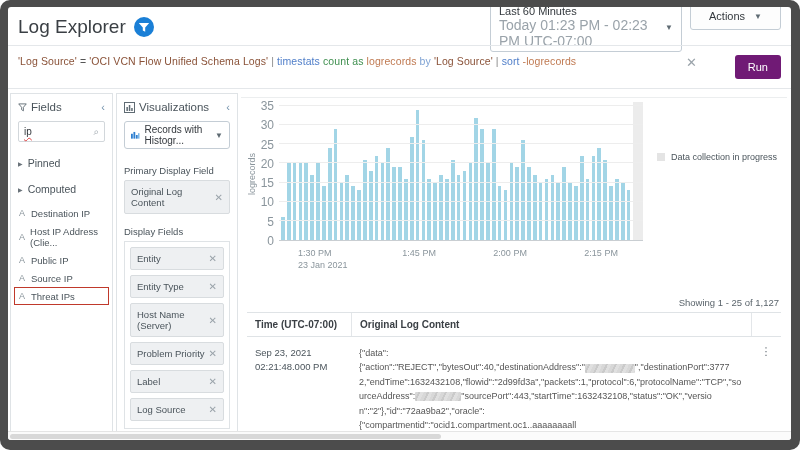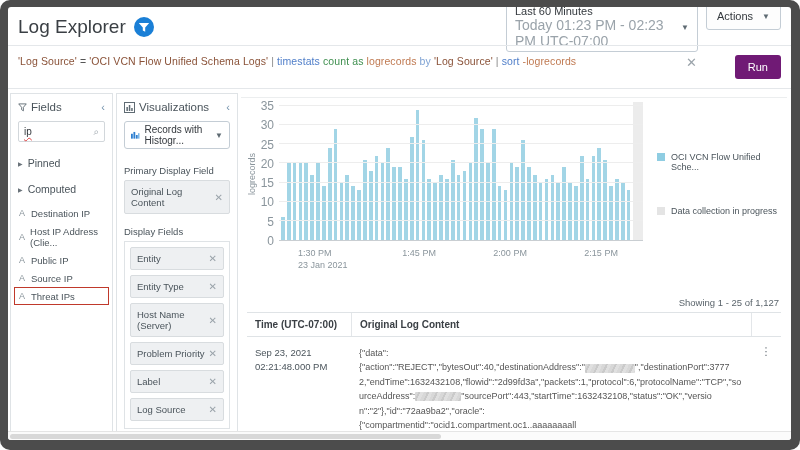--- a/index.html
+++ b/index.html
@@ -9,21 +9,21 @@
 
   
   .header { display:flex; align-items:center; padding:7px 10px 5px 10px; height:38px; flex:none; }
   .app-title { font-size:19px; color:#3a3f44; margin-right:8px; }
   .hdr-right { margin-left:auto; display:flex; align-items:flex-start; gap:8px; }
   .time-box { border:1px solid #c4cdd5; border-radius:3px; background:#fff; width:192px; padding:2px 8px; display:flex; align-items:center; cursor:pointer; }
   .time-lines { flex:1; }
   .time-main { font-size:11px; color:#33383d; }
   .time-sub { font-size:14px; color:#9aa3aa; }
   .caret { font-size:8px; color:#5f6b73; margin-left:4px; }
-  .actions-btn { border:1px solid #c4cdd5; border-radius:3px; background:#fdfdfd; padding:7px 10px; font-size:11px; color:#33383d; display:flex; gap:5px; align-items:center; cursor:pointer; }
+  .actions-btn { border:1px solid #c4cdd5; border-radius:3px; background:#fdfdfd; padding:7px 18px; font-size:11px; color:#33383d; display:flex; gap:5px; align-items:center; cursor:pointer; }
 
   
   .querybar { border-top:1px solid #e4e7ea; border-bottom:1px solid #e4e7ea; display:flex; padding:9px 10px; flex:none;gap:24px; }
   .query-text { flex:1; font-size:10.5px; letter-spacing:0.1px; white-space:nowrap; overflow:hidden; }
   .clear-x { color:#9aa3aa; font-size:13px; padding:0 14px; cursor:pointer; }
   .run-btn { color:#fff; font-size:11px; border:none; border-radius:3px; padding:6px 13px; cursor:pointer; }
 
   
   .bodyrow { flex:1; display:flex; overflow:hidden; padding:4px 2px 0 2px; }
   .panel { border:1px solid #dfe3e6; background:#fff; overflow:hidden; flex:none; }
@@ -325,24 +325,20 @@
                 <div class="xtick" style="left: 63.5%;">
                   <div>2:00 PM</div>
                 </div>
                 <div class="xtick" style="left: 88.5%;">
                   <div>2:15 PM</div>
                 </div>
               </div>
           </div>
           <div class="legend" id="legend">
               <div class="legend-row">
-                <span class="swatch" style="background: rgb(143, 205, 226);"></span>
-                <span class="ltext">OCI VCN Flow Unified Sche...</span>
-              </div>
-              <div class="legend-row">
                 <span class="swatch" style="background: rgb(228, 228, 228);"></span>
                 <span class="ltext">Data collection in progress</span>
               </div>
             </div>
         </div>
 
         <div class="showing">Showing 1 - 25 of 1,127</div>
 
         <div class="logtable">
           <div class="thead">

